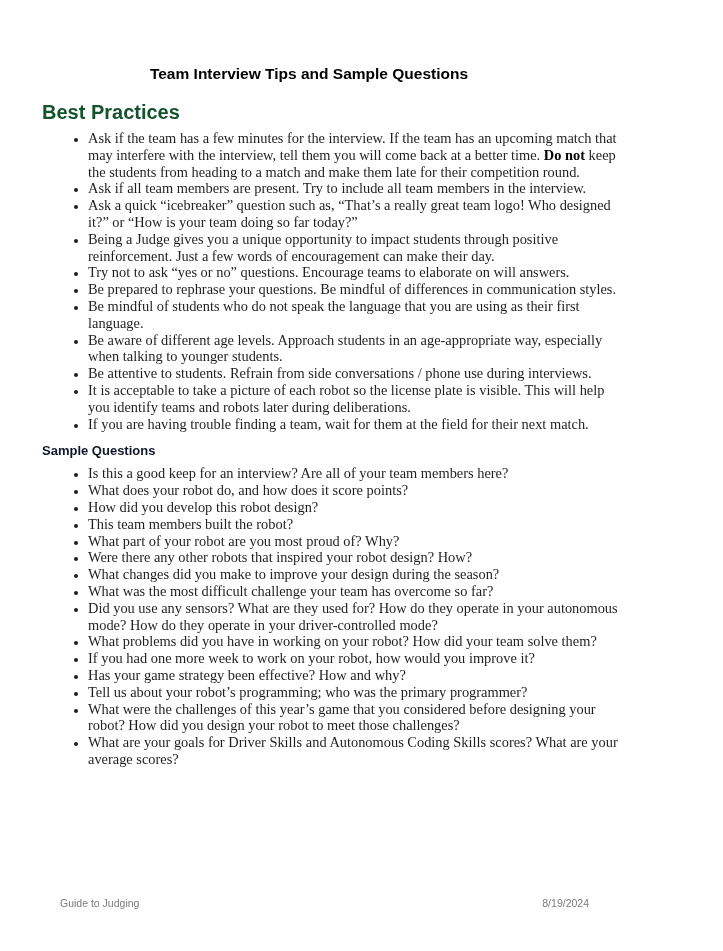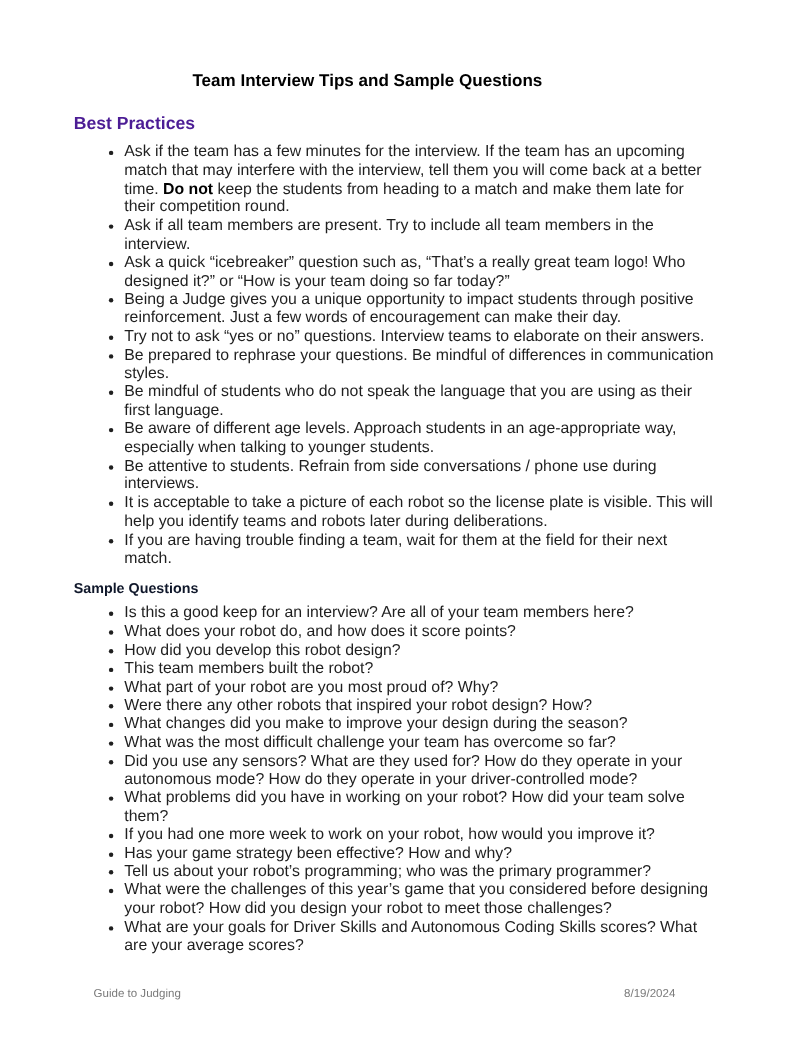--- a/index.html
+++ b/index.html
@@ -11,48 +11,48 @@
     overflow: hidden;
     font-family: "Liberation Sans", sans-serif;
   }
   .page {
     position: relative;
     box-sizing: border-box;
     width: 659px;
     height: 951px;
     padding: 65px 31px 0 42px;
     color: #1f1f1f;
-    margin-left: 25px;
   }
   h1.doc-title {
     margin: 0 52px 0 0;
     font-size: 15.5px;
     line-height: 18px;
     font-weight: bold;
     color: #000000;
     text-align: center;
   }
   h2.section-heading {
     margin: 20px 0 0 0;
-    font-size: 16px;
+    font-size: 20px;
     line-height: 19px;
     font-weight: bold;
-    color: #4c1d95;
+    color: #14532d;
   }
   h3.subsection-heading {
     margin: 10px 0 0 0;
     font-size: 13px;
     line-height: 17px;
     font-weight: bold;
     color: #0f172a;
   }
   ul.bullet-list {
     margin: 8px 0 0 0;
     padding: 0 0 0 46px;
     list-style: disc outside;
+    font-family: Liberation Serif, serif;
   }
   ul.bullet-list.second {
     margin-top: 6px;
   }
   ul.bullet-list li {
     font-size: 14.4px;
     line-height: 16.8px;
     margin: 0;
     padding: 0;
     color: #1f1f1f;
@@ -84,21 +84,21 @@
 
   <h1 class="doc-title">Team Interview Tips and Sample Questions</h1>
 
   <section>
     <h2 class="section-heading">Best Practices</h2>
     <ul class="bullet-list">
         <li><span>Ask if the team has a few minutes for the interview. If the team has an upcoming match that may interfere with the interview, tell them you will come back at a better time. </span><span class="b">Do not</span><span> keep the students from heading to a match and make them late for their competition round.</span></li>
         <li><span>Ask if all team members are present. Try to include all team members in the interview.</span></li>
         <li><span>Ask a quick “icebreaker” question such as, “That’s a really great team logo! Who designed it?” or “How is your team doing so far today?”</span></li>
         <li><span>Being a Judge gives you a unique opportunity to impact students through positive reinforcement. Just a few words of encouragement can make their day.</span></li>
-        <li><span>Try not to ask “yes or no” questions. Interview teams to elaborate on their answers.</span></li>
+        <li><span>Try not to ask “yes or no” questions. Encourage teams to elaborate on will answers.</span></li>
         <li><span>Be prepared to rephrase your questions. Be mindful of differences in communication styles.</span></li>
         <li><span>Be mindful of students who do not speak the language that you are using as their first language.</span></li>
         <li><span>Be aware of different age levels. Approach students in an age-appropriate way, especially when talking to younger students.</span></li>
         <li><span>Be attentive to students. Refrain from side conversations / phone use during interviews.</span></li>
         <li><span>It is acceptable to take a picture of each robot so the license plate is visible. This will help you identify teams and robots later during deliberations.</span></li>
         <li><span>If you are having trouble finding a team, wait for them at the field for their next match.</span></li>
       </ul>
   </section>
 
   <section>

